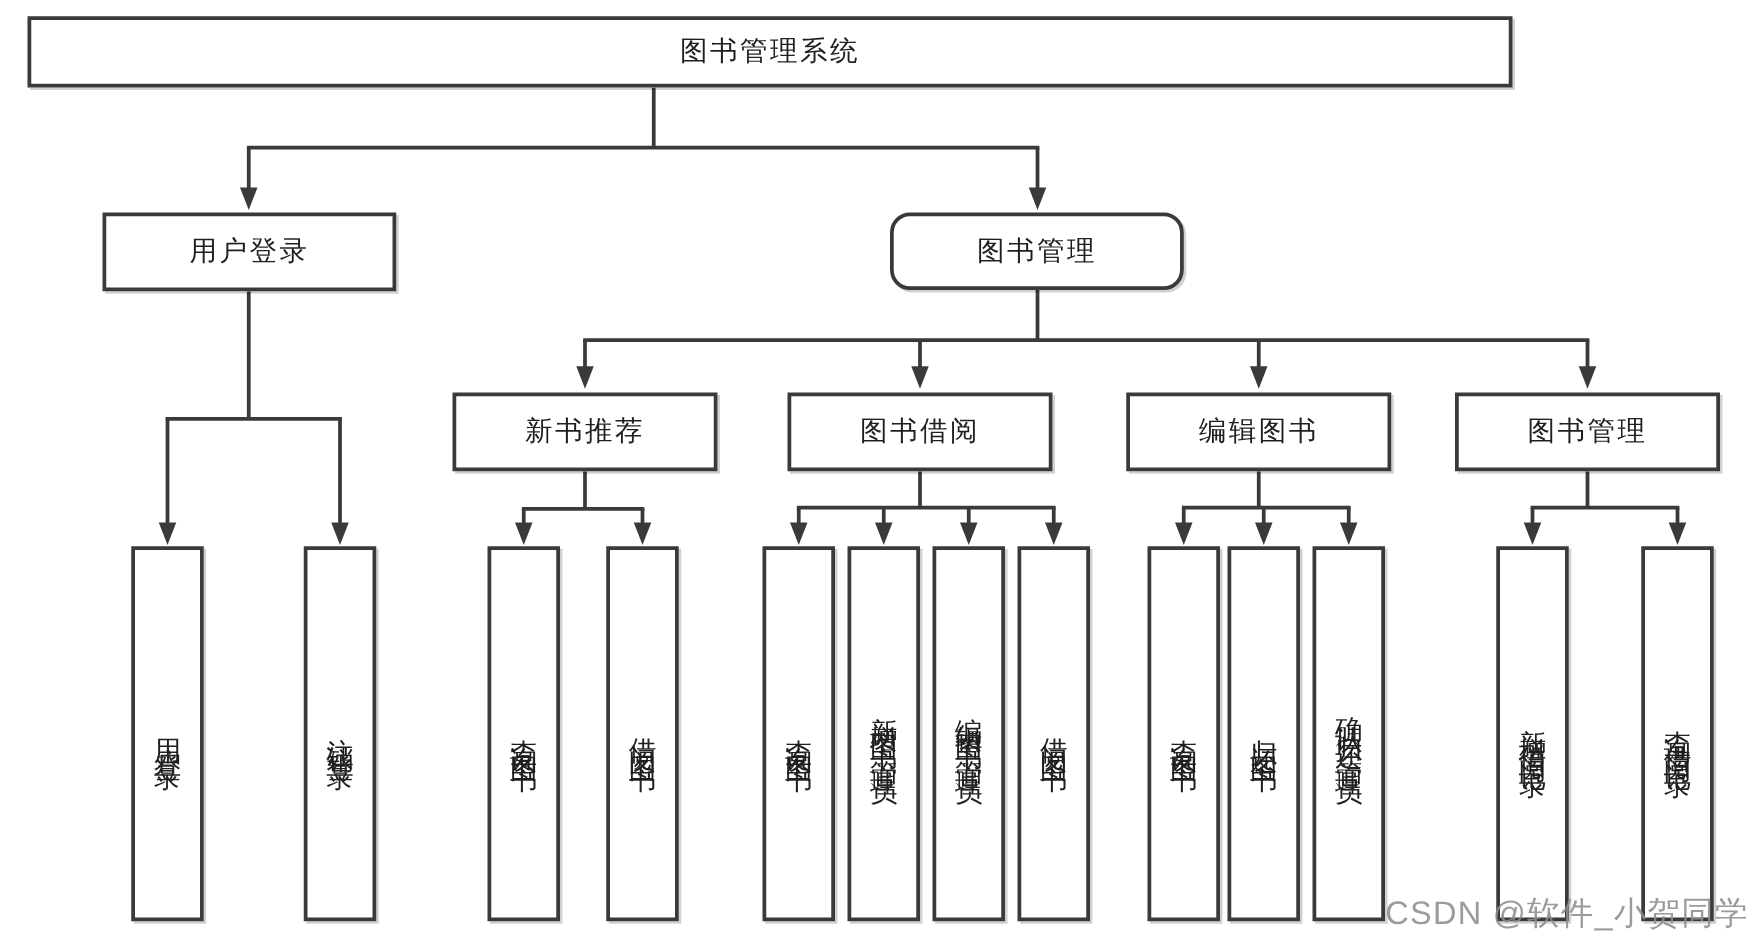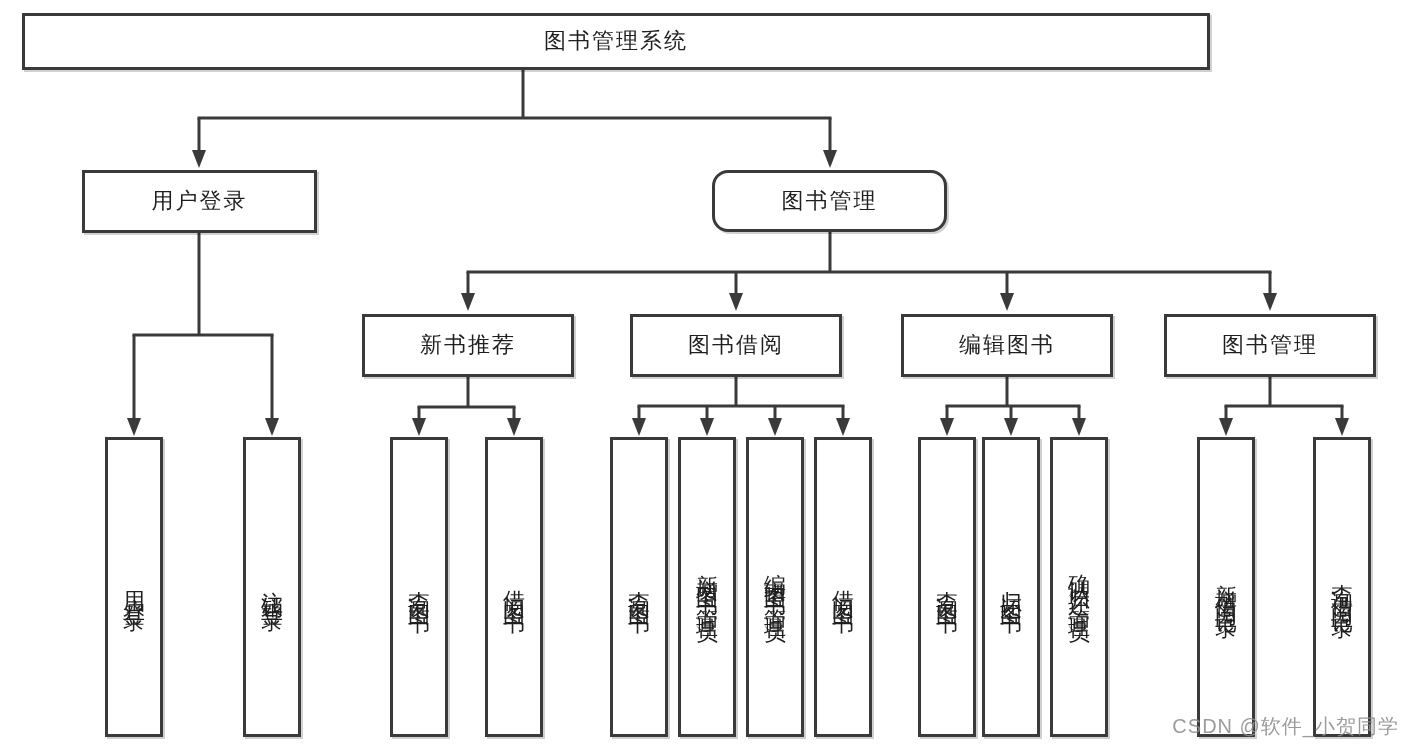--- a/index.html
+++ b/index.html
@@ -33,21 +33,21 @@
     position:absolute;left:0;top:0;z-index:1;
     pointer-events:none;
   }
   #connectors polyline, #connectors line{
     fill:none;stroke:#3a3a3a;stroke-width:3;
   }
   #connectors polygon{fill:#3a3a3a;stroke:none;}
   .watermark{
     position:absolute;
     right:6px;top:713px;
-    font-size:20px;
+    font-size:26px;
     color:#8e8e8e;
     opacity:0.88;
     letter-spacing:1px;
     z-index:3;
     white-space:nowrap;
   }
 </style>
 </head>
 <body>
 

